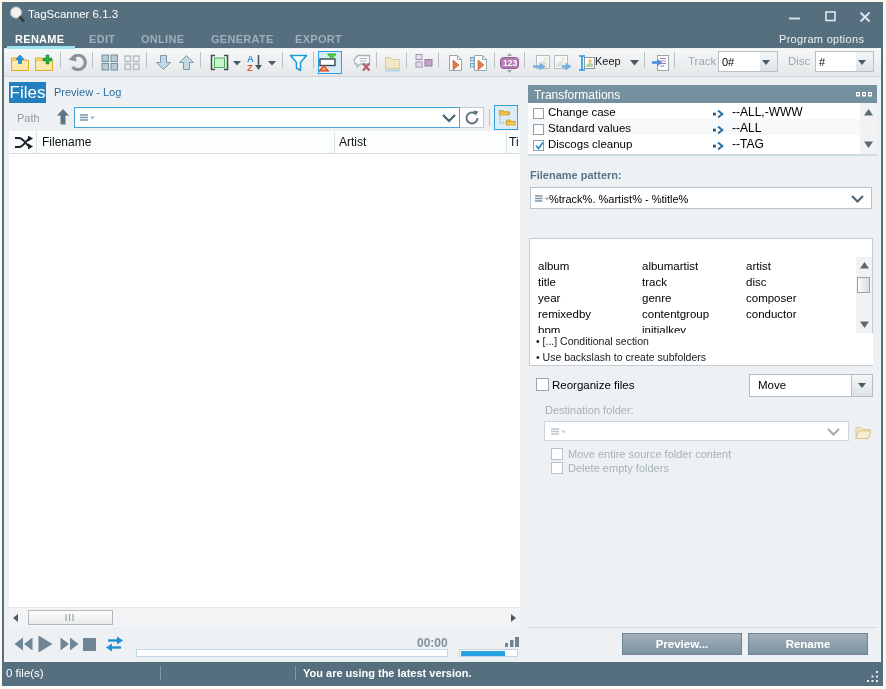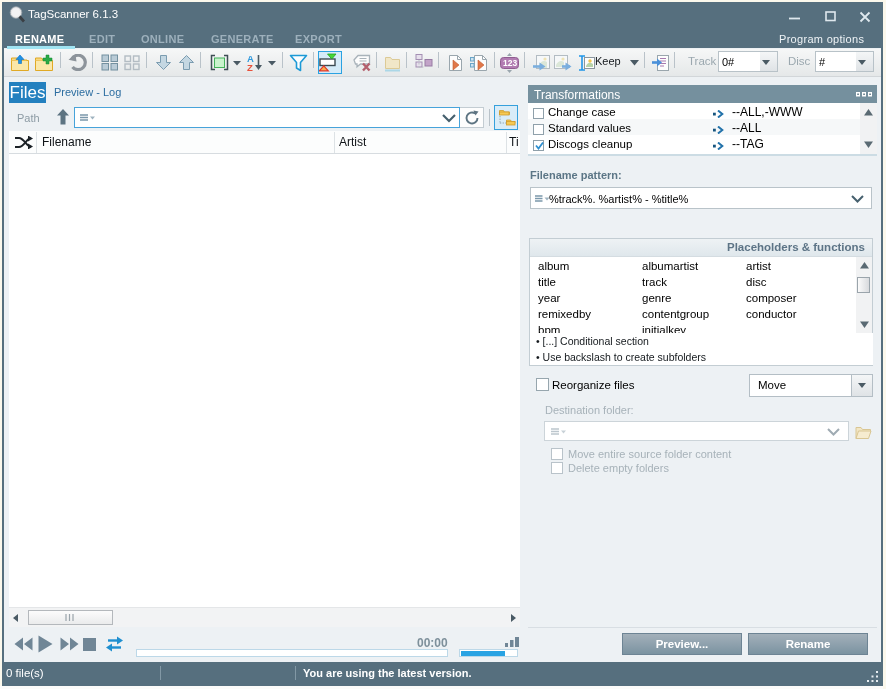--- a/index.html
+++ b/index.html
@@ -423,21 +423,20 @@
     <svg style="position:absolute;left:4px;top:7px;" width="15" height="8" viewBox="0 0 15 8">
       <path d="M0 1 h7.5 M0 3.5 h7.5 M0 6 h7.5" stroke="#7b98ab" stroke-width="1.3"></path>
       <path d="M9.5 2.5 h5 l-2.5 3 z" fill="#9fb3c0"></path>
     </svg>
     <span style="position:absolute;left:18px;top:5px;font-size:11px;color:#000;">%track%. %artist% - %title%</span>
     <svg style="position:absolute;right:7px;top:7px;" width="13" height="8" viewBox="0 0 13 8">
       <path d="M1 1 l5.5 5.5 L12 1" fill="none" stroke="#46606e" stroke-width="2"></path>
     </svg>
   </div>
   <div id="phpanel">
-    <div id="phhdr"><span style="margin-right:7px;position:relative;top:2px;">Placeholders &amp; functions</span></div>
     <div class="phtxt" style="left:8px;top:21px;">album</div>
     <div class="phtxt" style="left:8px;top:37px;">title</div>
     <div class="phtxt" style="left:8px;top:53px;">year</div>
     <div class="phtxt" style="left:8px;top:69px;">remixedby</div>
     <div class="phtxt" style="left:8px;top:85px;">bpm</div>
     <div class="phtxt" style="left:112px;top:21px;">albumartist</div>
     <div class="phtxt" style="left:112px;top:37px;">track</div>
     <div class="phtxt" style="left:112px;top:53px;">genre</div>
     <div class="phtxt" style="left:112px;top:69px;">contentgroup</div>
     <div class="phtxt" style="left:112px;top:85px;">initialkey</div>

